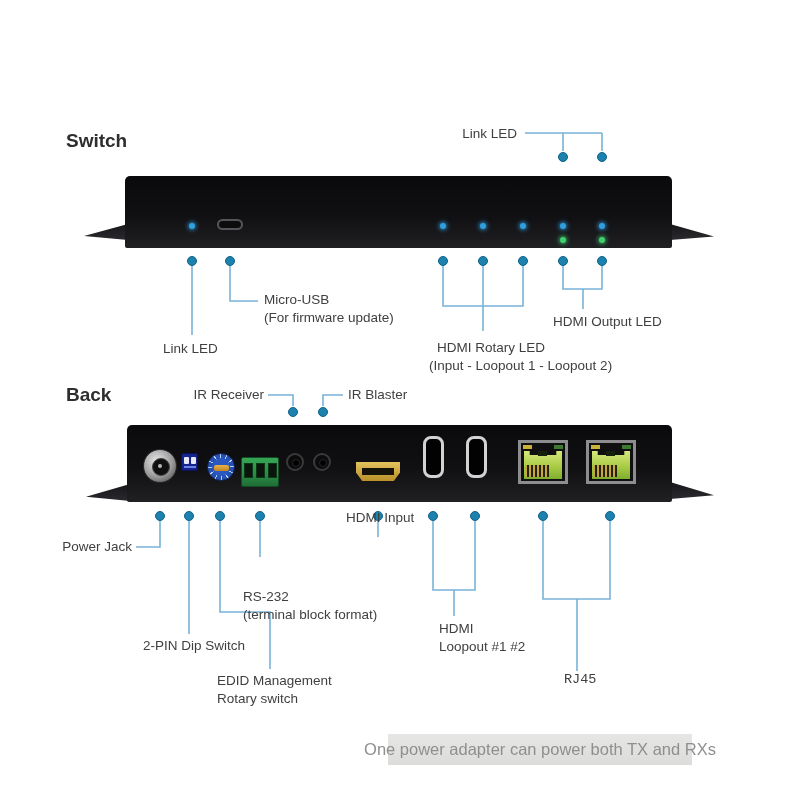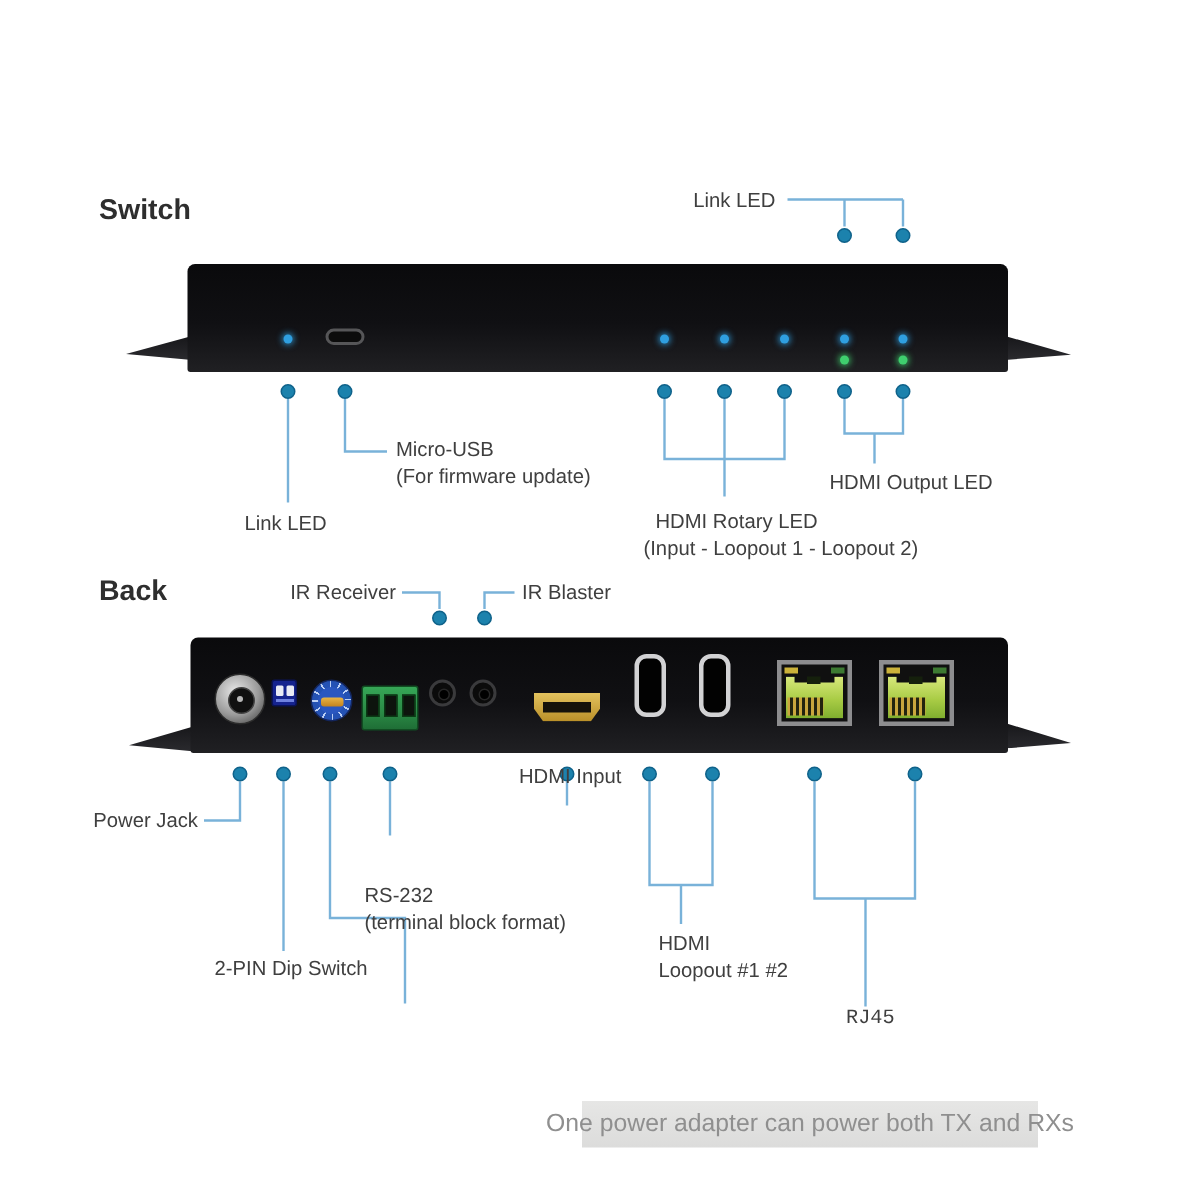--- a/index.html
+++ b/index.html
@@ -214,20 +214,24 @@
   </div>
   <div class="lbl" style="left:163px;top:340px;">Link LED</div>
   <div class="lbl" style="left:437px;top:339px;">HDMI Rotary LED</div>
   <div class="lbl" style="left:429px;top:357px;">(Input - Loopout 1 - Loopout 2)</div>
   <div class="lbl" style="left:553px;top:313px;">HDMI Output LED</div>
 
   <div class="lbl" style="right:536px;top:386px;">IR Receiver</div>
   <div class="lbl" style="left:348px;top:386px;">IR Blaster</div>
   <div class="lbl" style="right:668px;top:538px;">Power Jack</div>
   <div class="lbl" style="left:143px;top:637px;">2-PIN Dip Switch</div>
+  <div class="lbl" style="left:217px;top:672px;">
+    <div>EDID Management</div>
+    <div>Rotary switch</div>
+  </div>
   <div class="lbl" style="left:243px;top:560px;margin-top:28px;">
     <div>RS-232</div>
     <div>(terminal block format)</div>
   </div>
   <div class="lbl" style="left:346px;top:509px;">HDMI Input</div>
   <div class="lbl" style="left:439px;top:620px;">
     <div>HDMI</div>
     <div>Loopout #1 #2</div>
   </div>
   <div class="lbl" style="left:564px;top:671px;font-family:Liberation Mono, monospace;">RJ45</div>

